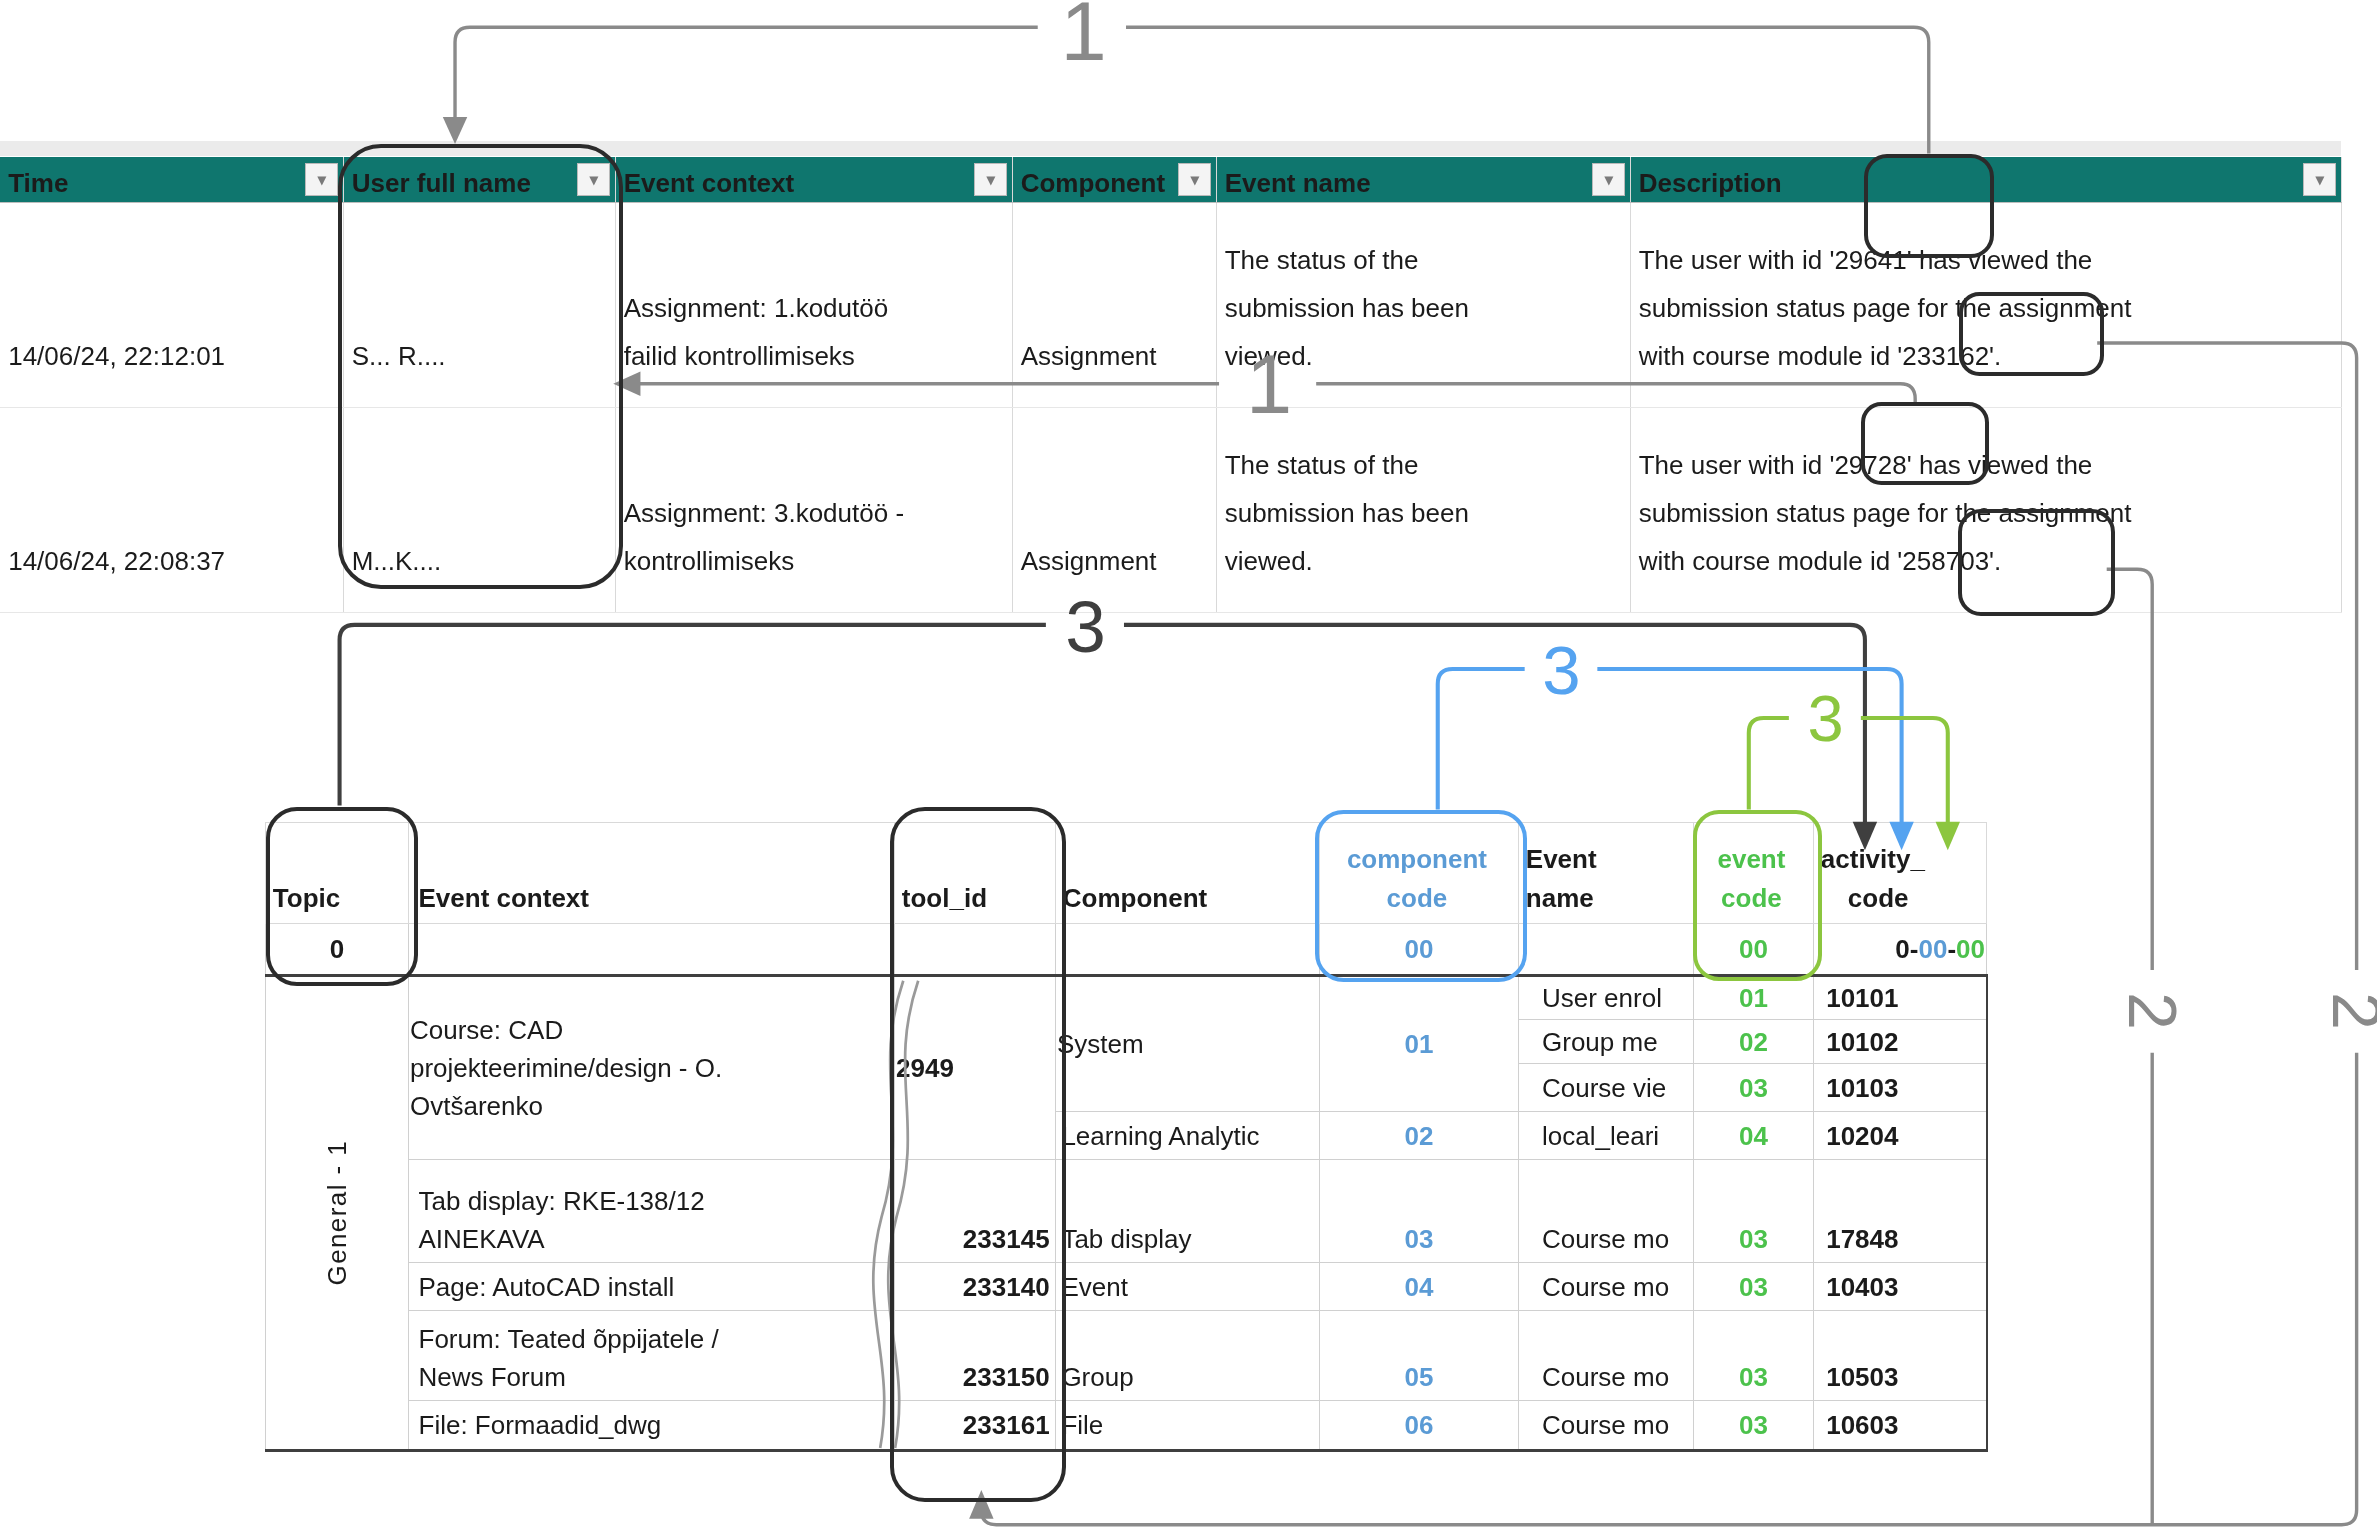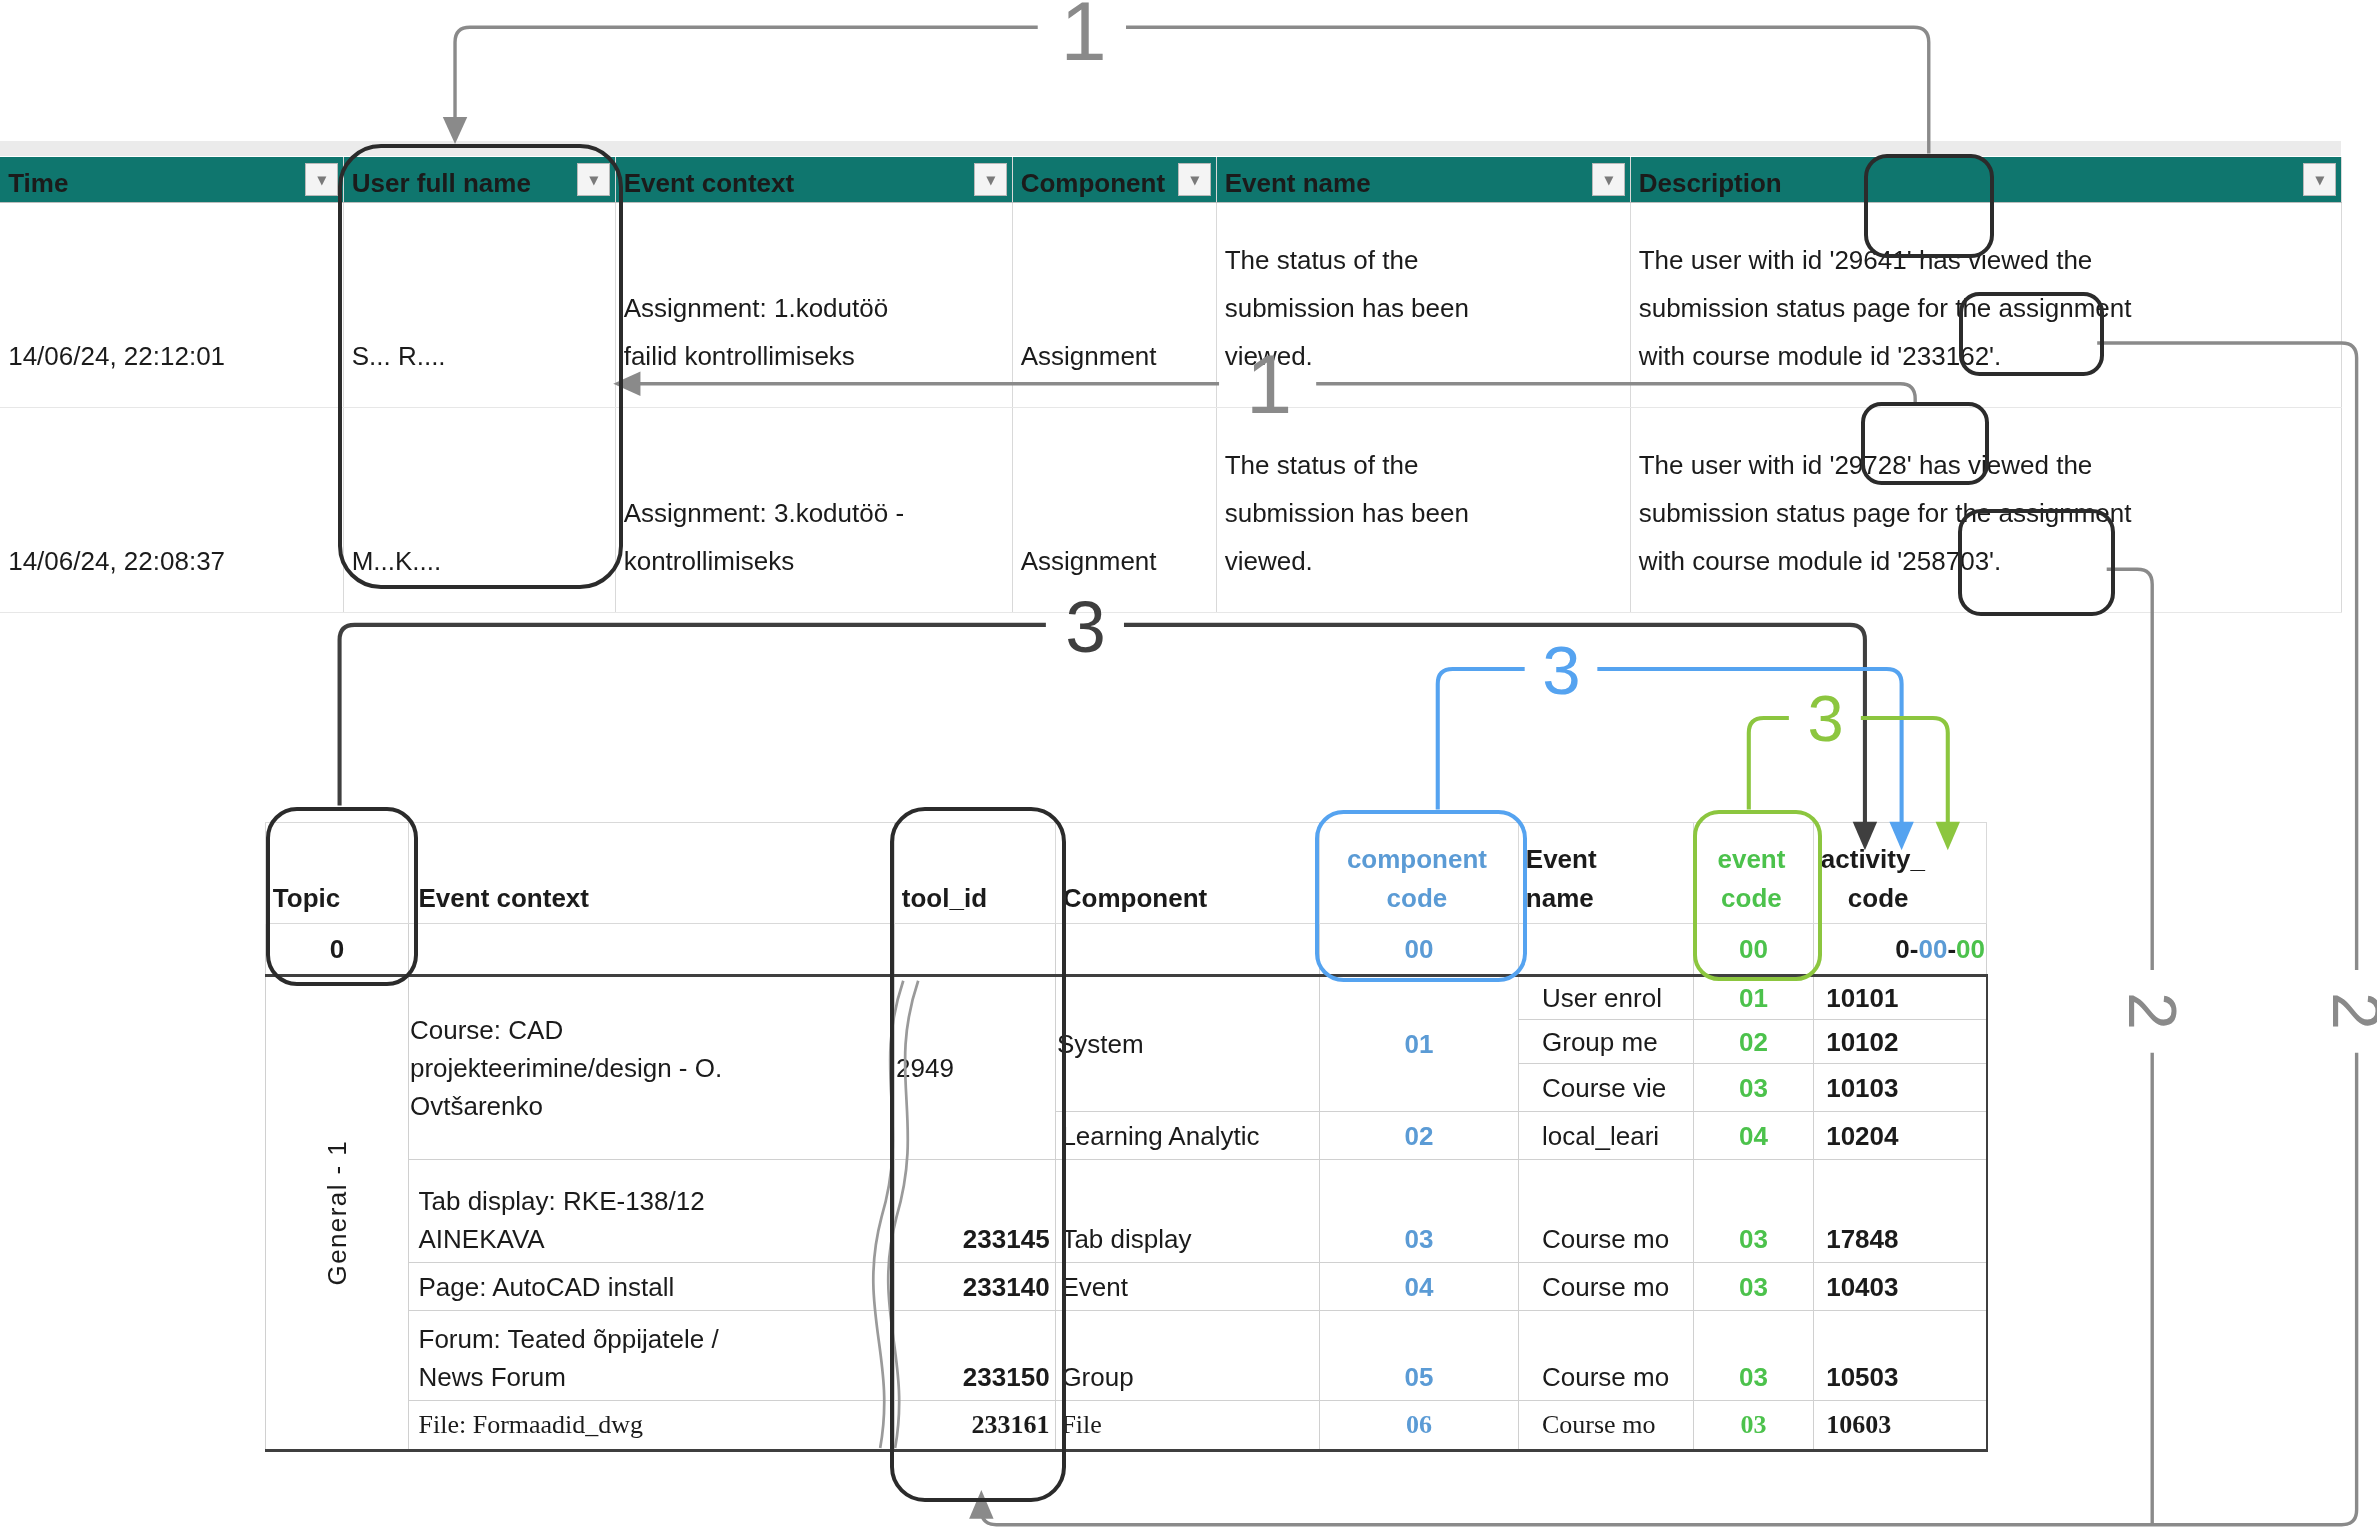--- a/index.html
+++ b/index.html
@@ -24,31 +24,31 @@
       color:#7a7a7a;font-size:16.3px;line-height:31px;text-align:center;}
   
   #bottom-table{position:absolute;left:265px;top:822px;width:1719px;font-size:26px;z-index:1;}
   #bottom-table th{border:0.7px solid #d9d9d9;vertical-align:bottom;padding:0 4.1px 5.4px 6.8px;text-align:left;
     font-weight:bold;line-height:39px;}
   #bottom-table td{border:0.7px solid var(--grid);line-height:38px;}
   #bottom-table tr.subrow td{border-bottom:3.4px solid var(--dark);text-align:center;font-weight:bold;height:48px;}
   .hdr-center{text-align:center !important;padding-left:0 !important;}
   .c-blue{color:var(--blue-text);}
   .c-green{color:var(--green-text);}
-  .num{font-weight:normal;}
+  .num{font-weight:bold;}
   td.code{text-align:center;vertical-align:middle;font-weight:bold;}
   td.ac{padding-left:12.2px;vertical-align:middle;font-weight:bold;}
   td.en{padding-left:23px;vertical-align:middle;white-space:nowrap;}
   td.tool{text-align:right;padding-right:5.4px;vertical-align:middle;font-weight:bold;}
   td.comp{padding-left:5.4px;vertical-align:middle;white-space:nowrap;}
   td.ecx{padding-left:9.5px;vertical-align:middle;line-height:43px;}
   tr.vb td{vertical-align:bottom;padding-bottom:4.1px;}
   td.center-cell{text-align:left;vertical-align:middle;line-height:43px;}
   td.dark-right{border-right:2.7px solid var(--dark) !important;}
-  tr.lastrow td{border-bottom:3.4px solid var(--dark) !important;font-family:Liberation Serif, serif;}
+  tr.lastrow td{border-bottom:3.4px solid var(--dark) !important;}
   #topic-cell{vertical-align:middle;text-align:center;border-bottom:3.4px solid var(--dark) !important;}
   #topic-rot{writing-mode:vertical-rl;transform:rotate(180deg);font-size:26px;letter-spacing:1.4px;margin:0 auto;}
   
   #overlay{position:absolute;left:0;top:0;width:2377px;height:1535px;z-index:5;pointer-events:none;}
   .ann-line{fill:none;stroke:var(--gray);stroke-width:5;}
   .ann-dark{fill:none;stroke:var(--dark);stroke-width:6;}
   .ann-blue{fill:none;stroke:var(--blue);stroke-width:6;}
   .ann-green{fill:none;stroke:var(--green);stroke-width:6;}
   .ah-gray{fill:var(--gray);} .ah-dark{fill:var(--dark);} .ah-blue{fill:var(--blue);} .ah-green{fill:var(--green);}
   .wavy{fill:none;stroke:#9a9a9a;stroke-width:4;}

